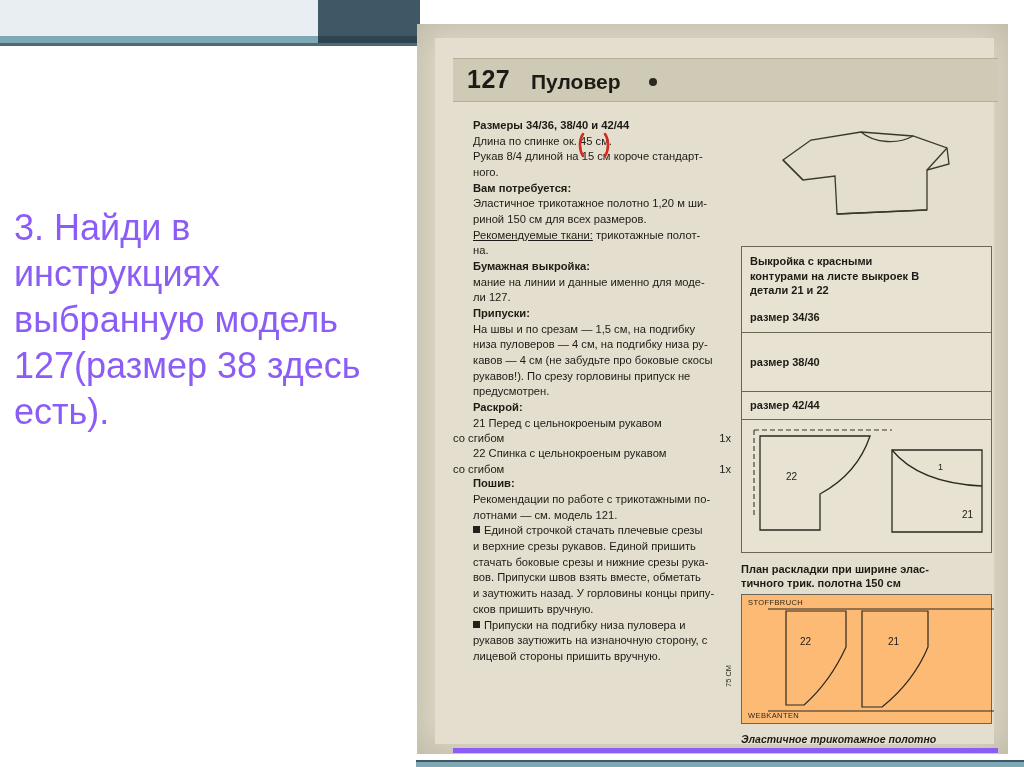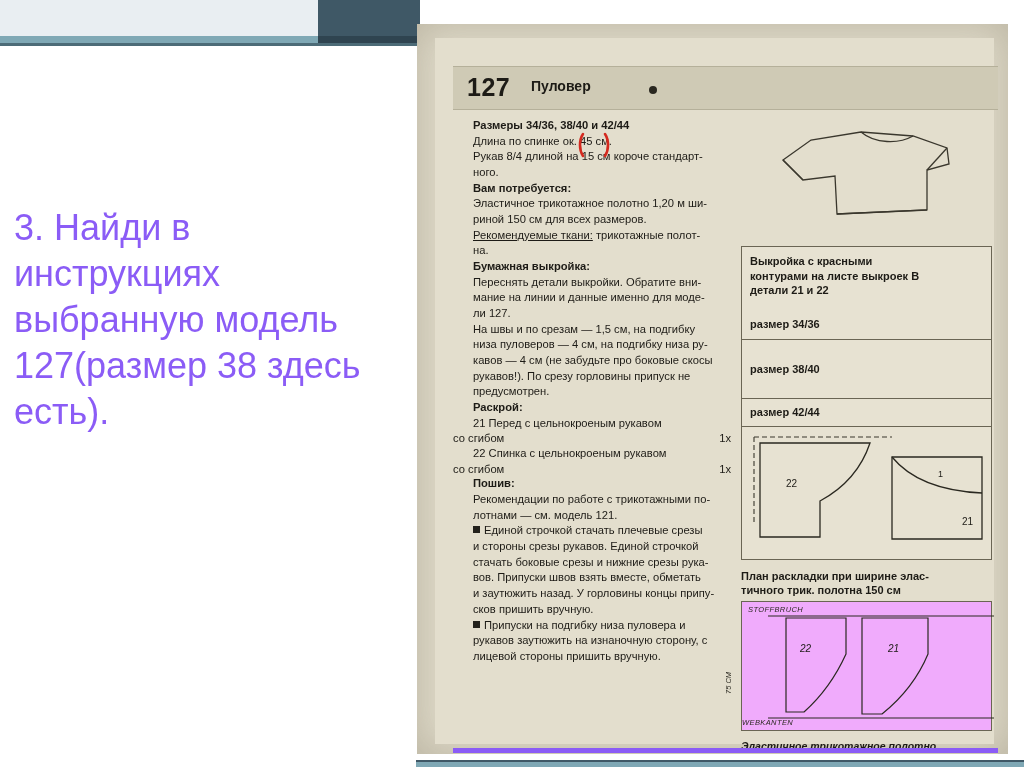--- a/index.html
+++ b/index.html
@@ -113,40 +113,40 @@
     top: 14px;
     right: 14px;
     bottom: 10px;
     background: #e3decd;
   }
 
   
   .model-head {
     position: absolute;
     left: 18px;
-    top: 28px;
+    top: 20px;
     width: 545px;
     height: 42px;
     background: #cfcab5;
     border-top: 1px solid #b5b09a;
     border-bottom: 1px solid #b5b09a;
   }
   .model-num {
     position: absolute;
     left: 14px;
     top: 6px;
     font-size: 25px;
     font-weight: bold;
     letter-spacing: .5px;
   }
   .model-name {
     position: absolute;
     left: 78px;
     top: 11px;
-    font-size: 14px;
+    font-size: 21px;
     font-weight: bold;
   }
   .model-dot {
     position: absolute;
     left: 196px;
     top: 19px;
     width: 8px;
     height: 8px;
     border-radius: 50%;
     background: #2a2820;
@@ -261,22 +261,21 @@
   .layout-title {
     font-size: 11px;
     font-weight: bold;
     line-height: 1.3;
     margin: 9px 0 4px 0;
   }
   .layoutbox {
     position: relative;
     border: 1px solid #6a6554;
     height: 128px;
-    background: #f0abfc;
-    font-style: italic;
+    background: #fdba74;
   }
   .layout-cap {
     font-size: 10.5px;
     font-style: italic;
     font-weight: bold;
     line-height: 1.3;
     margin-top: 9px;
   }
   .tiny {
     position: absolute;
@@ -324,24 +323,24 @@
         <p>Рукав 8/4 длиной на 15 см короче стандарт-</p>
         <p>ного.</p>
 
         <p class="sec">Вам потребуется:</p>
         <p>Эластичное трикотажное полотно 1,20 м ши-</p>
         <p>риной 150 см для всех размеров.</p>
         <p><span class="u">Рекомендуемые ткани:</span><span> трикотажные полот-</span></p>
         <p>на.</p>
 
         <p class="sec">Бумажная выкройка:</p>
-        <p>Переснять детали выкройки. Обратите вни-</p>
         <p>мание на линии и данные именно для моде-</p>
         <p>ли 127.</p>
 
+        <p class="sec">Припуски:</p>
         <p>На швы и по срезам — 1,5 см, на подгибку</p>
         <p>низа пуловеров — 4 см, на подгибку низа ру-</p>
         <p>кавов — 4 см (не забудьте про боковые скосы</p>
         <p>рукавов!). По срезу горловины припуск не</p>
         <p>предусмотрен.</p>
 
         <p class="sec">Раскрой:</p>
         <p>21  Перед с цельнокроеным рукавом</p>
         <div class="itemrow">
           <span>со сгибом</span>
@@ -351,21 +350,21 @@
         <div class="itemrow">
           <span>со сгибом</span>
           <span class="qty">1х</span>
         </div>
 
         <p class="sec">Пошив:</p>
         <p>Рекомендации по работе с трикотажными по-</p>
         <p>лотнами — см. модель 121.</p>
 
         <p><span class="sq"></span><span>Единой строчкой стачать плечевые срезы</span></p>
-        <p>и стороны срезы рукавов. Единой строчкой</p>
+        <p>и верхние срезы рукавов. Единой пришить</p>
         <p>стачать боковые срезы и нижние срезы рука-</p>
         <p>вов. Припуски швов взять вместе, обметать</p>
         <p>и заутюжить назад. У горловины концы припу-</p>
         <p>сков пришить вручную.</p>
 
         <p><span class="sq"></span><span>Припуски на подгибку низа пуловера и</span></p>
         <p>рукавов заутюжить на изнаночную сторону, с</p>
         <p>лицевой стороны пришить вручную.</p>
 
         <svg class="redmark" viewBox="0 0 34 26">
@@ -385,21 +384,21 @@
               <path d="M42 42 L62 62"></path>
               <path d="M206 30 L186 52"></path>
             </g>
           </svg>
         </div>
 
         <div class="box">
           <div class="bl">Выкройка с красными</div>
           <div class="bl">контурами на листе выкроек В</div>
           <div class="bl">детали 21 и 22</div>
-          <div class="bl" style="margin-top:19px">размер 34/36</div>
+          <div class="bl" style="margin-top:12px">размер 34/36</div>
         </div>
         <div class="box" style="border-top:none;padding:22px 8px">
           <div class="bl">размер 38/40</div>
         </div>
         <div class="box" style="border-top:none;padding:6px 8px">
           <div class="bl">размер 42/44</div>
         </div>
 
         <div class="patternbox">
           <svg viewBox="0 0 255 130" width="255" height="130">
@@ -418,21 +417,21 @@
           </svg>
         </div>
 
         <div class="layout-title">
           <div>План раскладки при ширине элас-</div>
           <div>тичного трик. полотна 150 см</div>
         </div>
 
         <div class="layoutbox">
           <span class="tiny" style="left:6px; top:3px;">STOFFBRUCH</span>
-          <span class="tiny" style="left:0; bottom:3px;">WEBKANTEN</span>
+          <span class="tiny" style="left:6px; bottom:3px;">WEBKANTEN</span>
           <span class="vert" style="left:-18px; top:92px;">75 CM</span>
           <svg viewBox="0 0 255 128" width="255" height="128" style="position:absolute;left:0;top:0">
             <g fill="none" stroke="#2a2820" stroke-width="1.2">
               <path d="M26 14 L252 14"></path>
               <path d="M26 116 L252 116"></path>
               <path d="M44 16 L104 16 L104 52 C94 74, 80 94, 62 110 L44 110 Z"></path>
               <path d="M120 16 L186 16 L186 52 C176 76, 160 96, 140 112 L120 112 Z"></path>
             </g>
             <text x="58" y="50" font-size="10" fill="#1d1b16" font-family="Liberation Sans, sans-serif">22</text>
             <text x="146" y="50" font-size="10" fill="#1d1b16" font-family="Liberation Sans, sans-serif">21</text>

